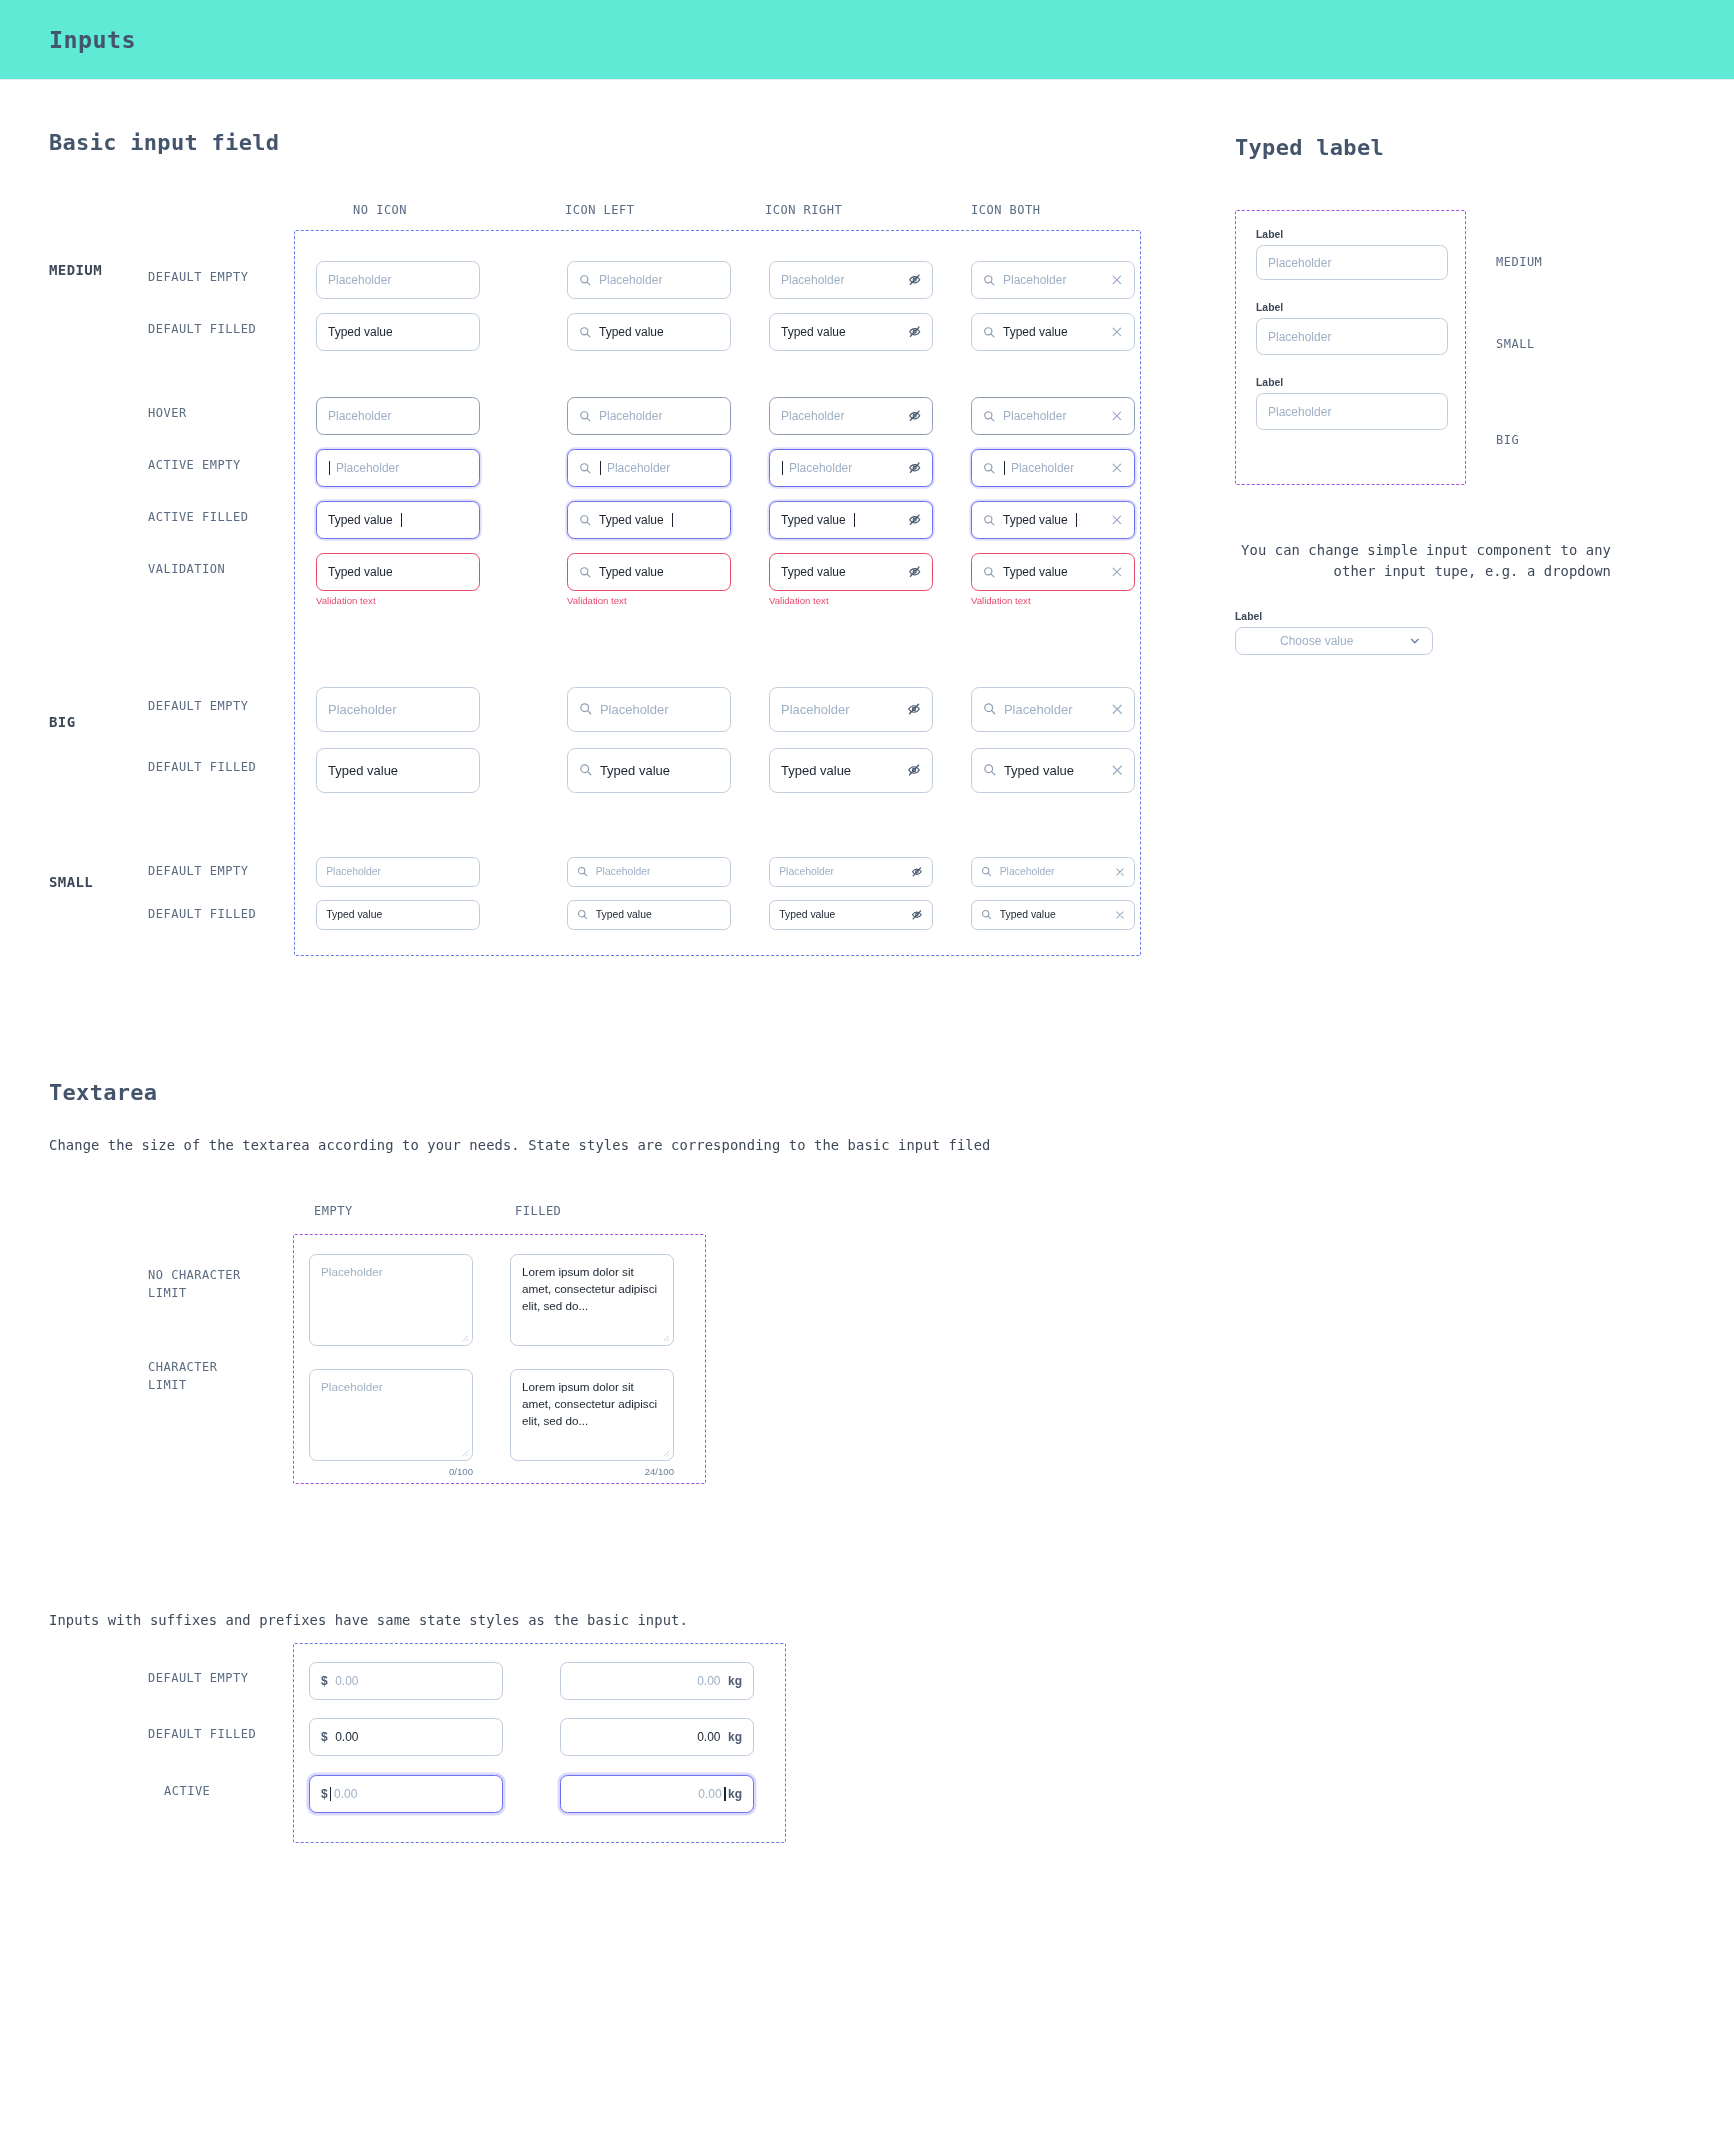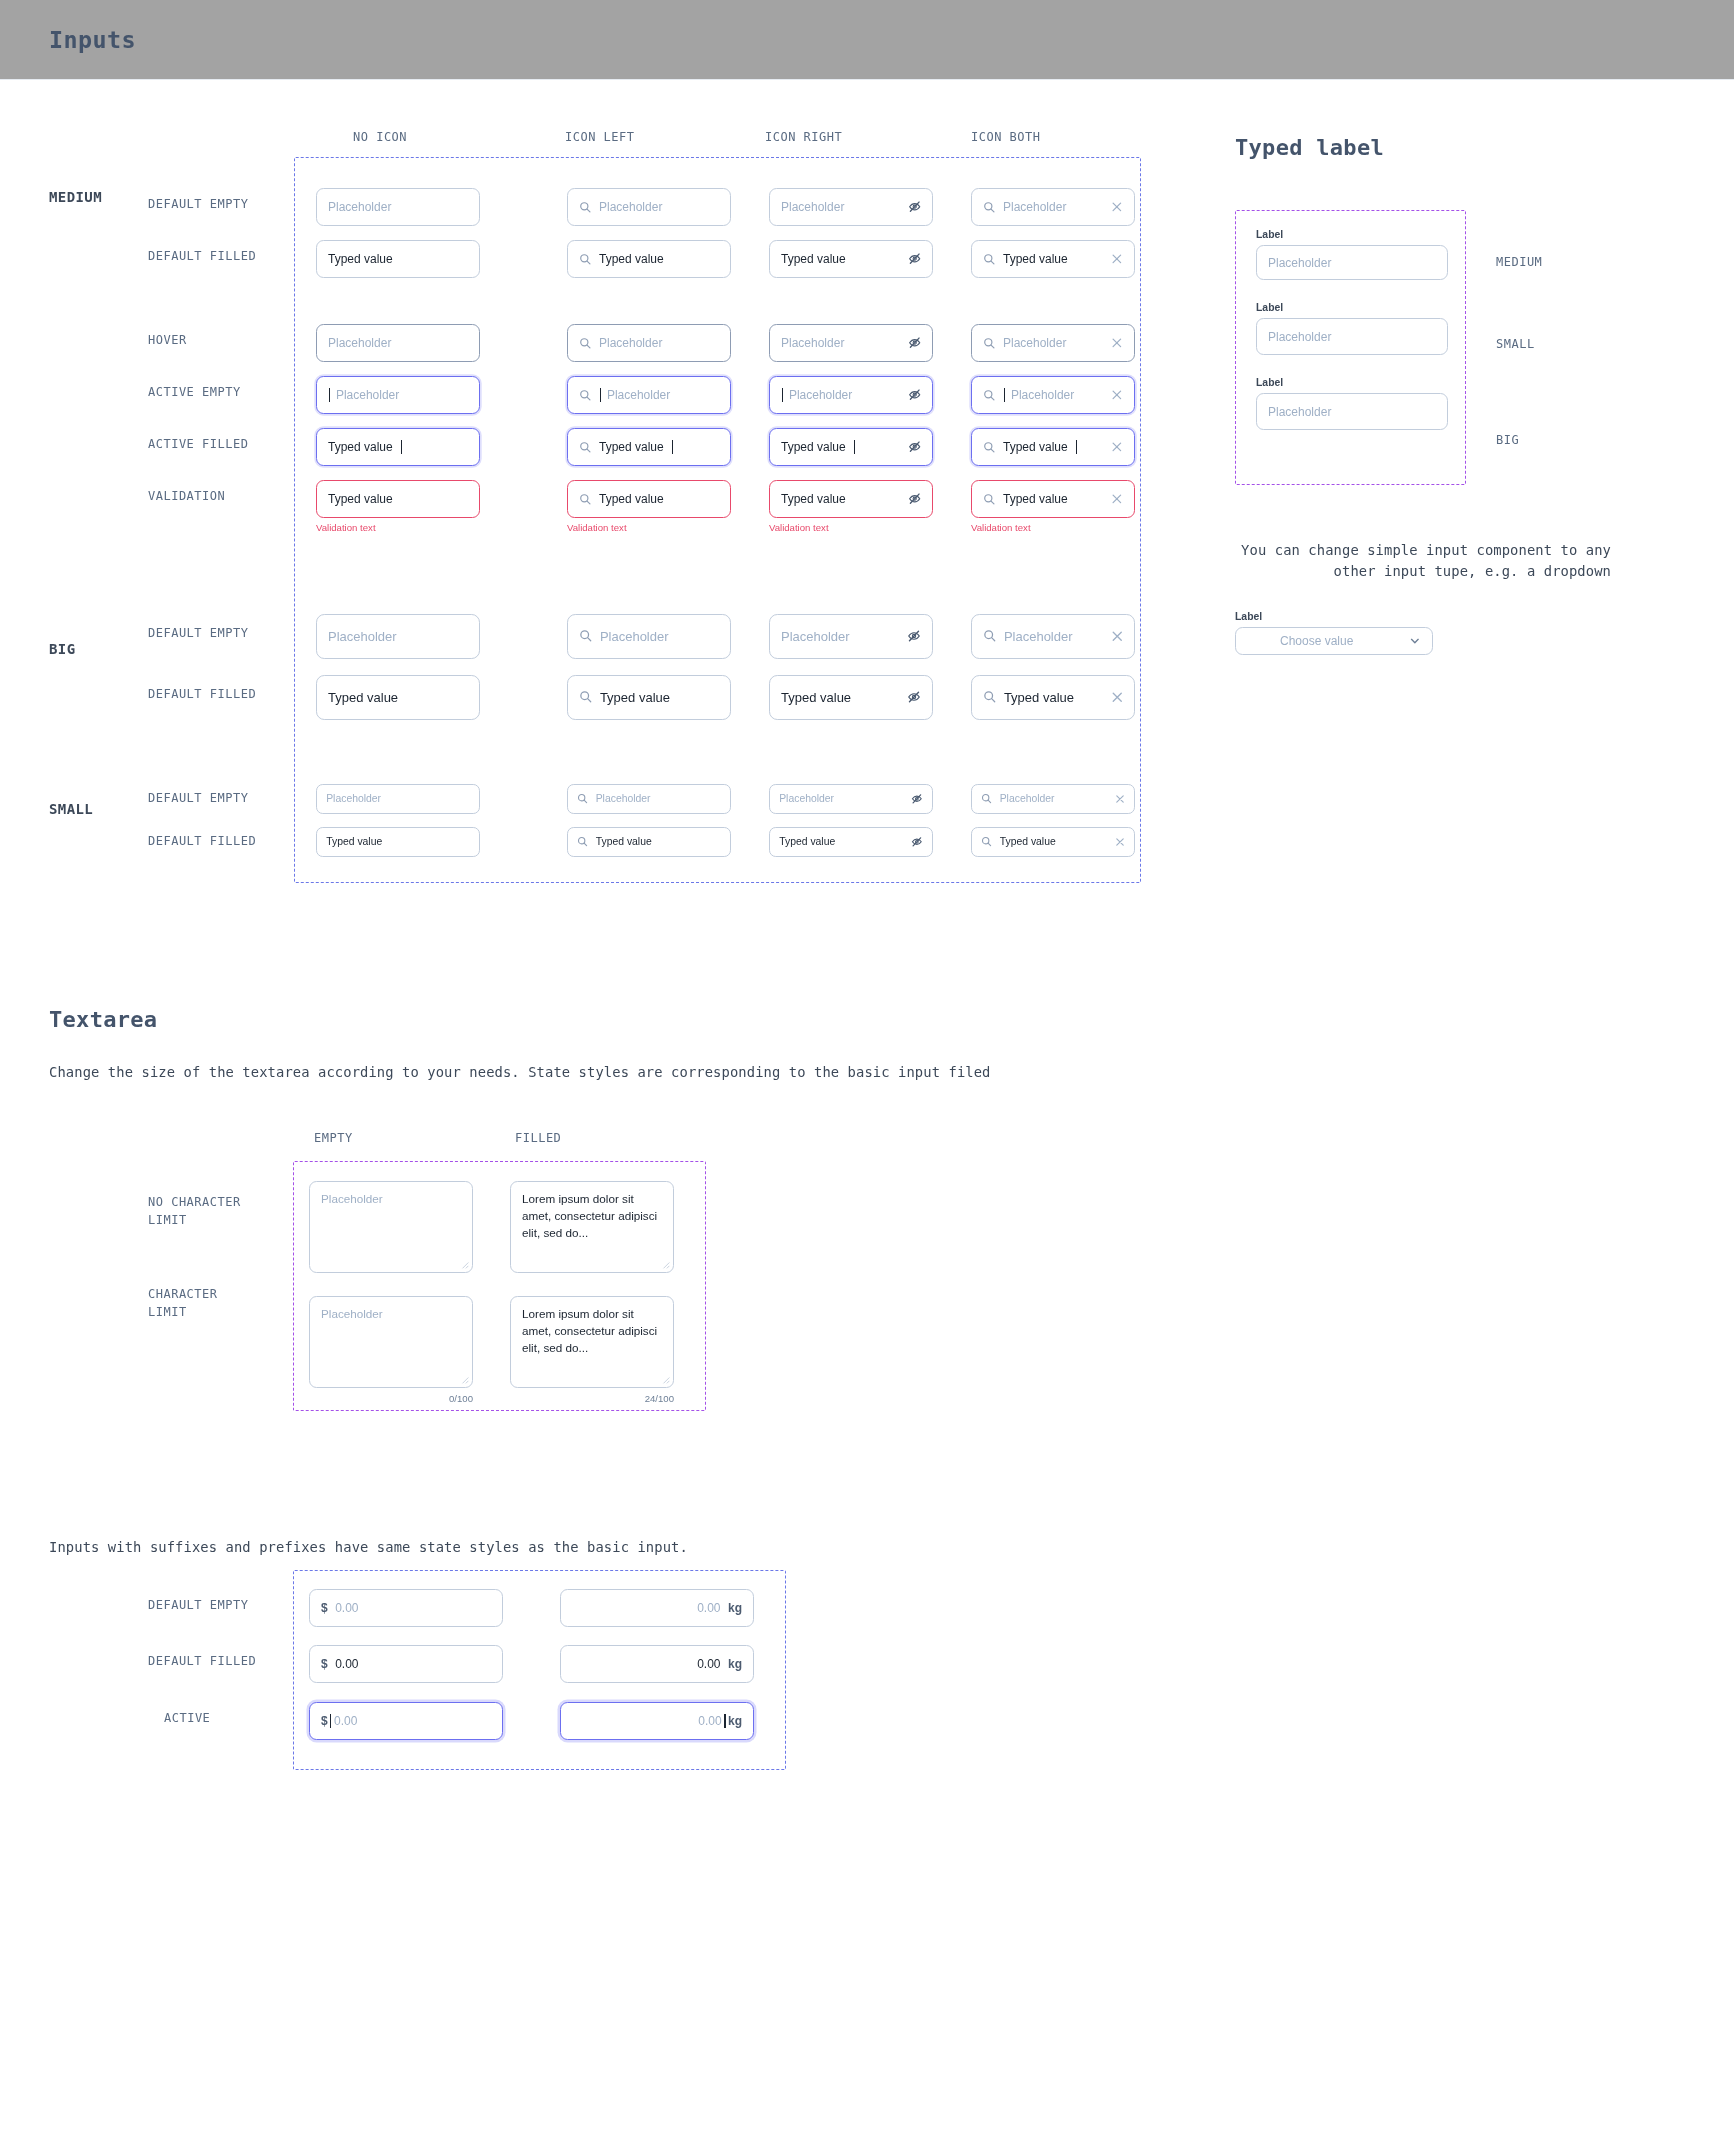--- a/index.html
+++ b/index.html
@@ -7,21 +7,21 @@
     width: 1735px;
     background: #ffffff;
     font-family: "DejaVu Sans Mono", monospace;
     -webkit-font-smoothing: antialiased;
   }
   body { padding-bottom: 150px; }
 
   
   .topbar {
     height: 80px;
-    background: #a3a3a3;
+    background: #5eead4;
     border-bottom: 0.8px solid #e6ebf1;
     display: flex;
     align-items: center;
     padding-left: 49px;
   }
   .topbar-title {
     font-family: "DejaVu Sans Mono", monospace;
     font-size: 23.4px;
     font-weight: bold;
     color: #44546b;
@@ -163,20 +163,21 @@
 </style>
 </head>
 <body>
 
 <div class="topbar">
   <div class="topbar-title">Inputs</div>
 </div>
 
 <div class="section" style="position:relative;margin-top:50px;">
 
+  <div class="sec-title">Basic input field</div>
 
   <div style="position:relative;height:18.4px;margin-top:48px;">
     <div class="col-head" style="position:absolute;left:274px;padding-left:30px;">NO ICON</div>
     <div class="col-head" style="position:absolute;left:516px;">ICON LEFT</div>
     <div class="col-head" style="position:absolute;left:716px;">ICON RIGHT</div>
     <div class="col-head" style="position:absolute;left:922px;">ICON BOTH</div>
   </div>
 
   <div style="position:relative;margin-top:8.3px;">
     <div class="frame-blue" style="position:absolute;left:245px;top:0;width:847px;height:726px;border-radius:1.7px;"></div>

